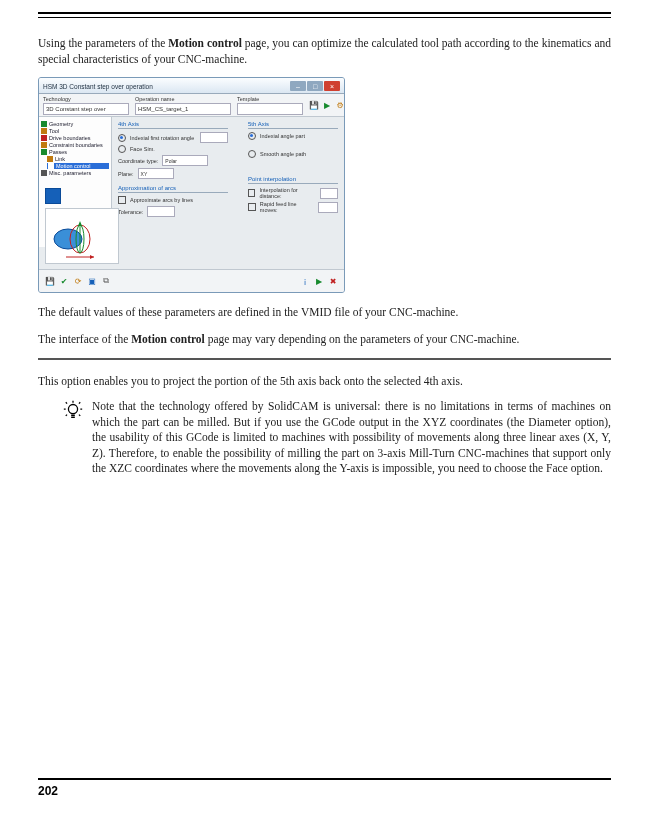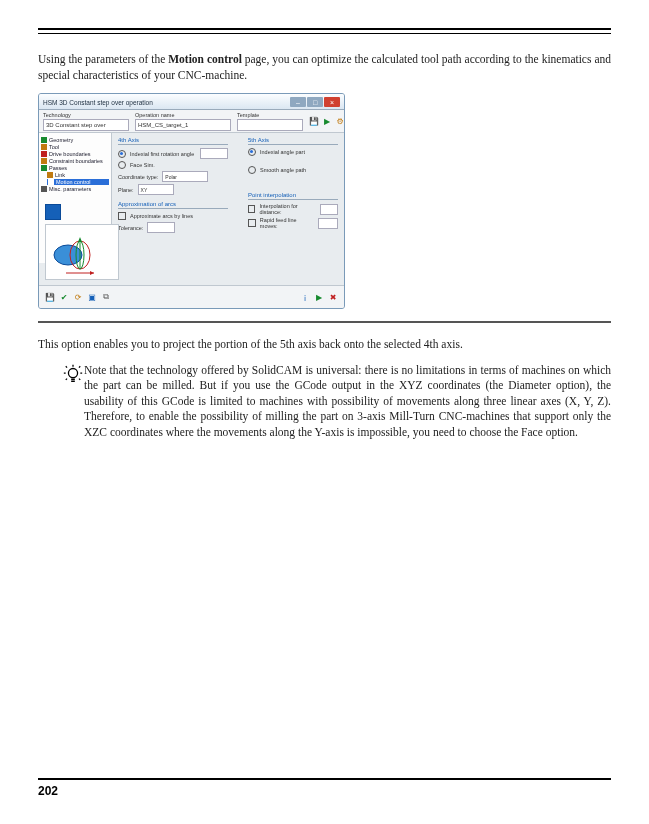--- a/index.html
+++ b/index.html
@@ -8,21 +8,21 @@
     background: #f0f0f0;
     font-family: Georgia, 'Times New Roman', serif;
   }
   .page {
     width: 649px;
     height: 824px;
     background: #fff;
     margin: 0 auto;
     position: relative;
     box-sizing: border-box;
-    padding: 28px 38px 20px 38px;
+    padding: 12px 38px 20px 38px;
     box-shadow: 0 0 4px rgba(0,0,0,0.2);
   }
   .top-rule {
     border-top: 2px solid #000;
     border-bottom: 1px solid #000;
     height: 3px;
     margin-bottom: 18px;
   }
   .body-text {
     font-size: 11.5px;
@@ -111,21 +111,21 @@
 
   .h2 {
     font-family: Arial, Helvetica, sans-serif;
     font-weight: bold;
     font-size: 15px;
     color: #000;
     margin: 18px 0 4px 0;
   }
   .h2-rule{border-bottom:2px solid #555;margin-bottom:14px;}
 
-  .note-block{display:flex;margin:6px 0 0 24px;}
+  .note-block{display:flex;gap:8px;margin:6px 0 0 24px;}
   .bulb{
     width:22px;height:22px;flex-shrink:0;position:relative;
   }
   .bulb svg{width:22px;height:22px;}
 
   .page-num-rule{
     position:absolute;left:38px;right:38px;bottom:44px;
     border-top:2px solid #000;
   }
   .page-num{
@@ -292,21 +292,25 @@
       <span class="ft-ico" style="color:#1560b8">▣</span>
       <span class="ft-ico" style="color:#555">⧉</span>
       <div style="margin-left:auto;display:flex;gap:4px">
         <span class="ft-ico" style="color:#1560b8">ℹ</span>
         <span class="ft-ico" style="color:#178a2e">▶</span>
         <span class="ft-ico" style="color:#c02020">✖</span>
       </div>
     </div>
   </div>
 
-
+  <p class="body-text">The default values of these parameters are defined in the VMID file of your CNC-machine.</p>
+
+  <p class="body-text">
+    <span>The interface of the </span><span class="bold">Motion control</span><span> page may vary depending on the parameters of your CNC-machine.</span>
+  </p>
 
   <div class="h2-rule"></div>
 
   <p class="body-text">This option enables you to project the portion of the 5th axis back onto the selected 4th axis.</p>
 
 
 
   <div class="note-block">
     <div class="bulb">
       <svg viewBox="0 0 24 24">

